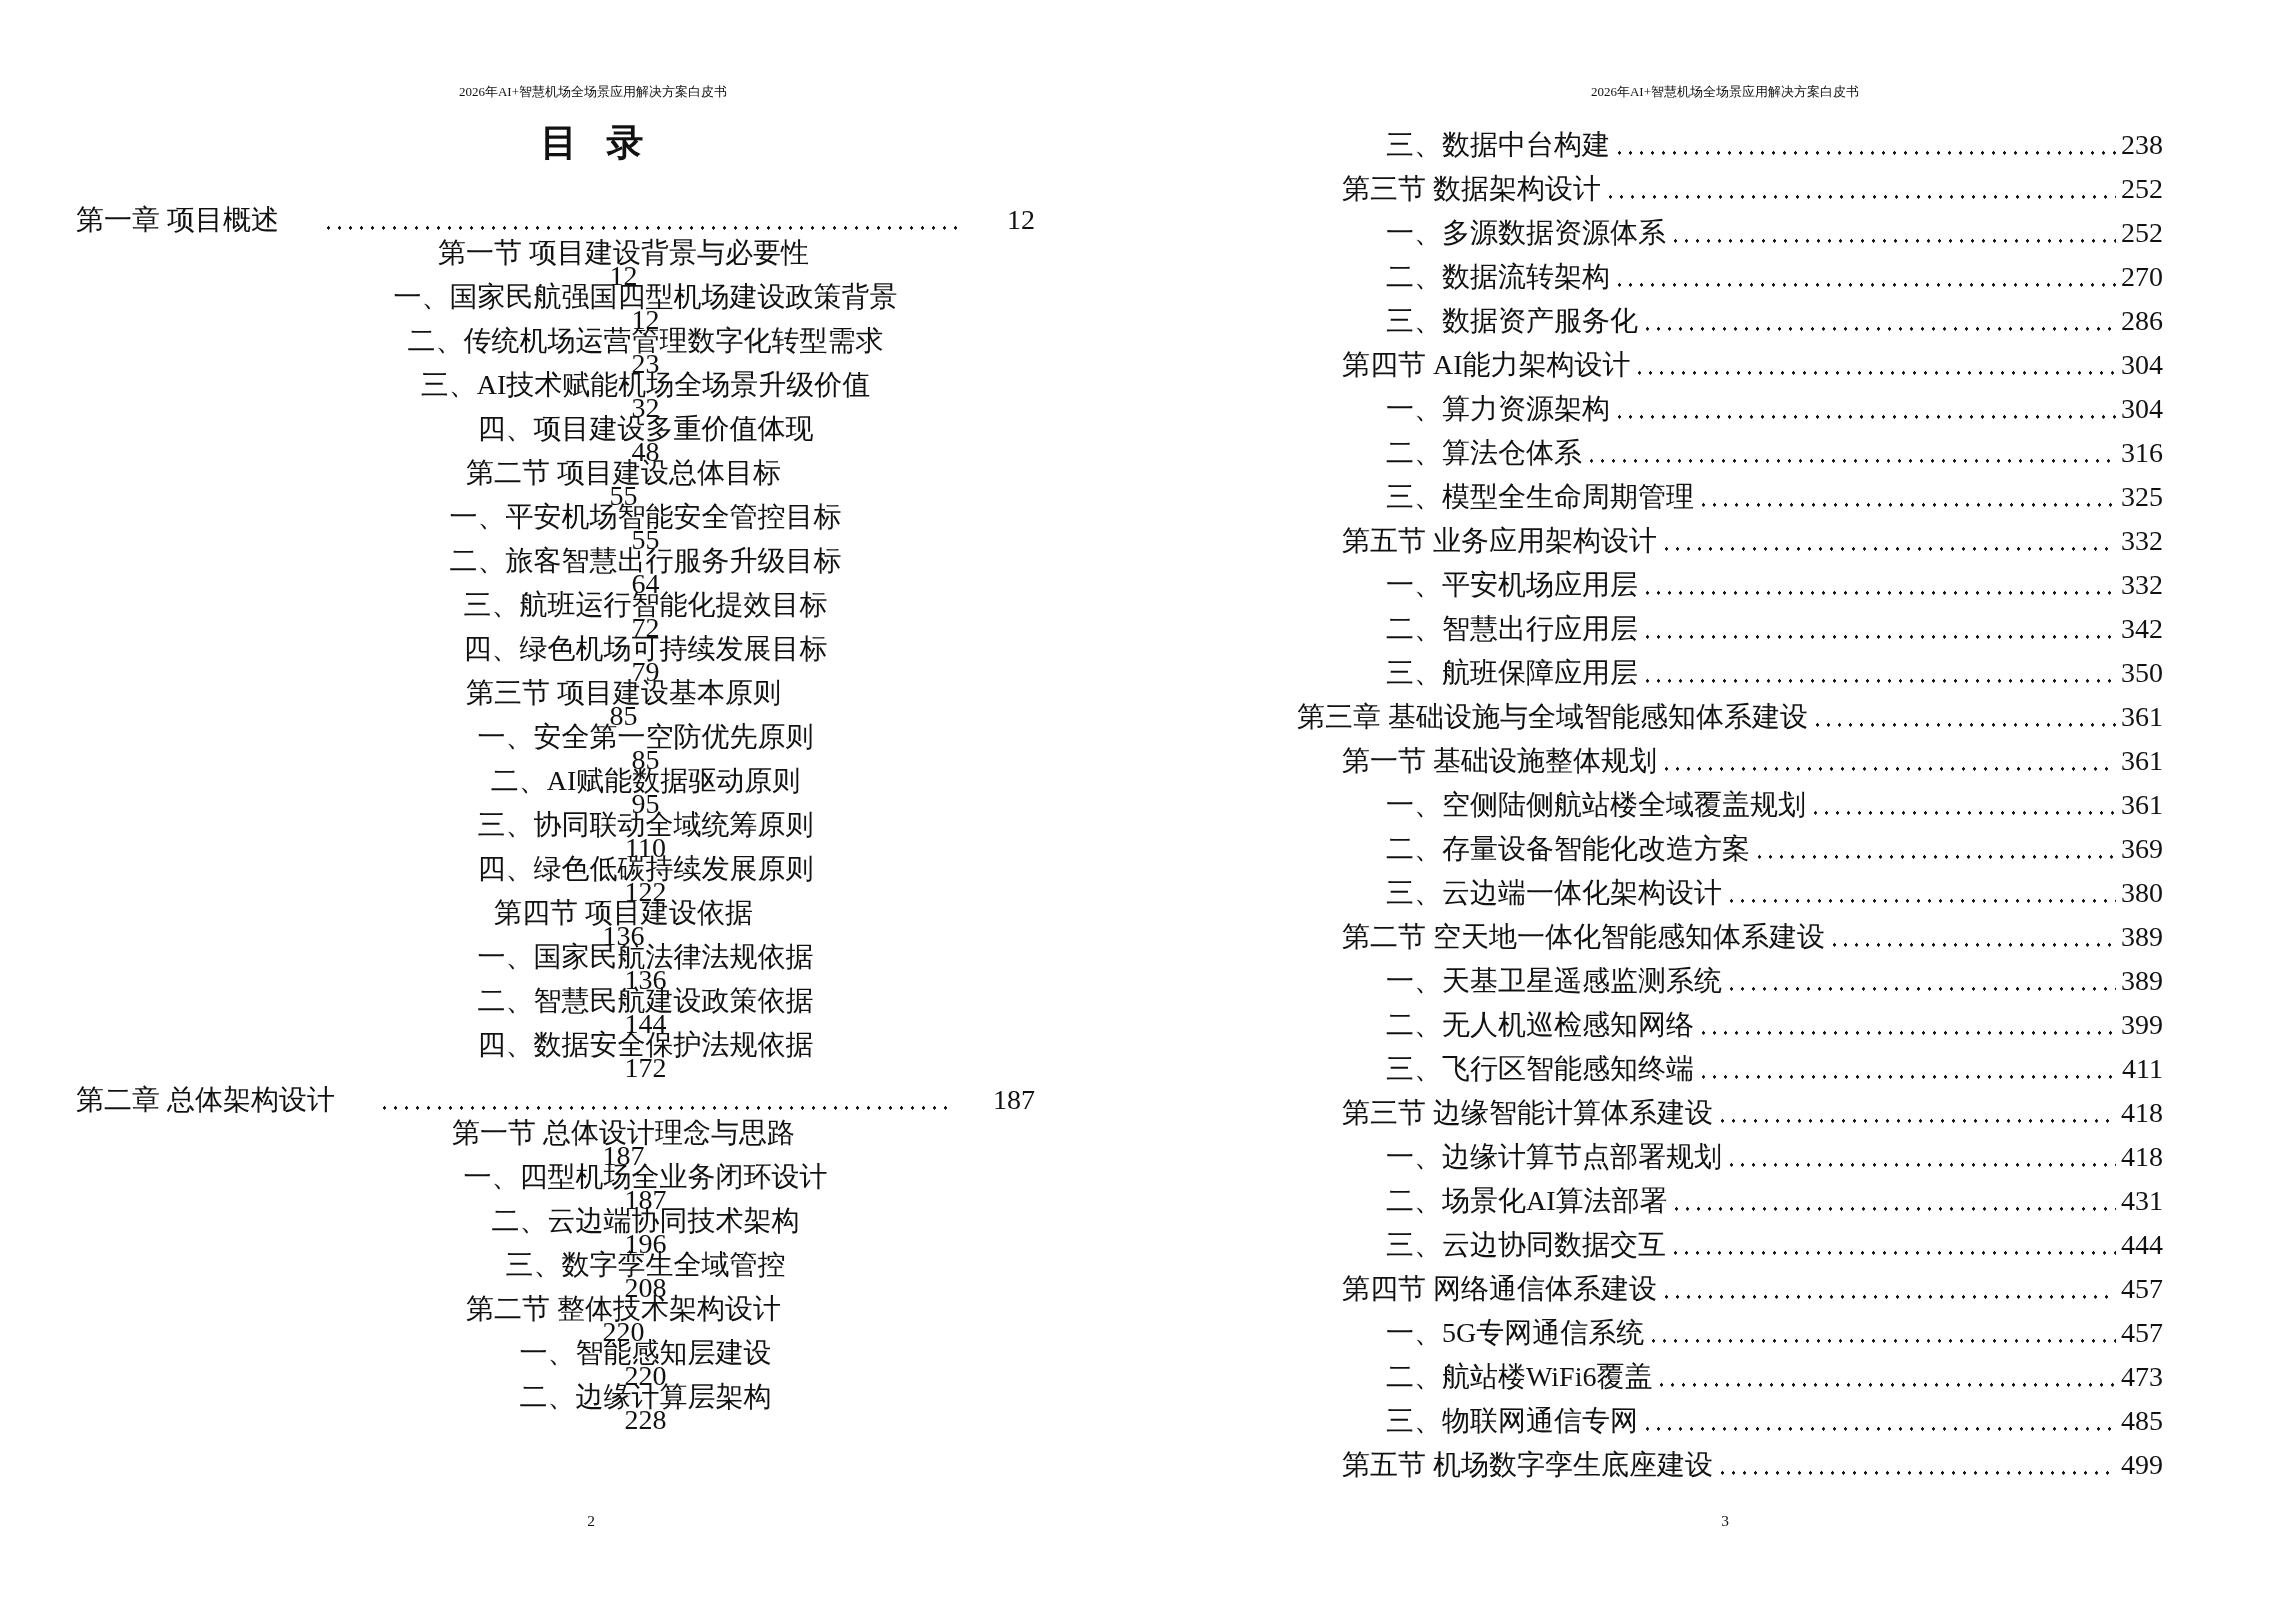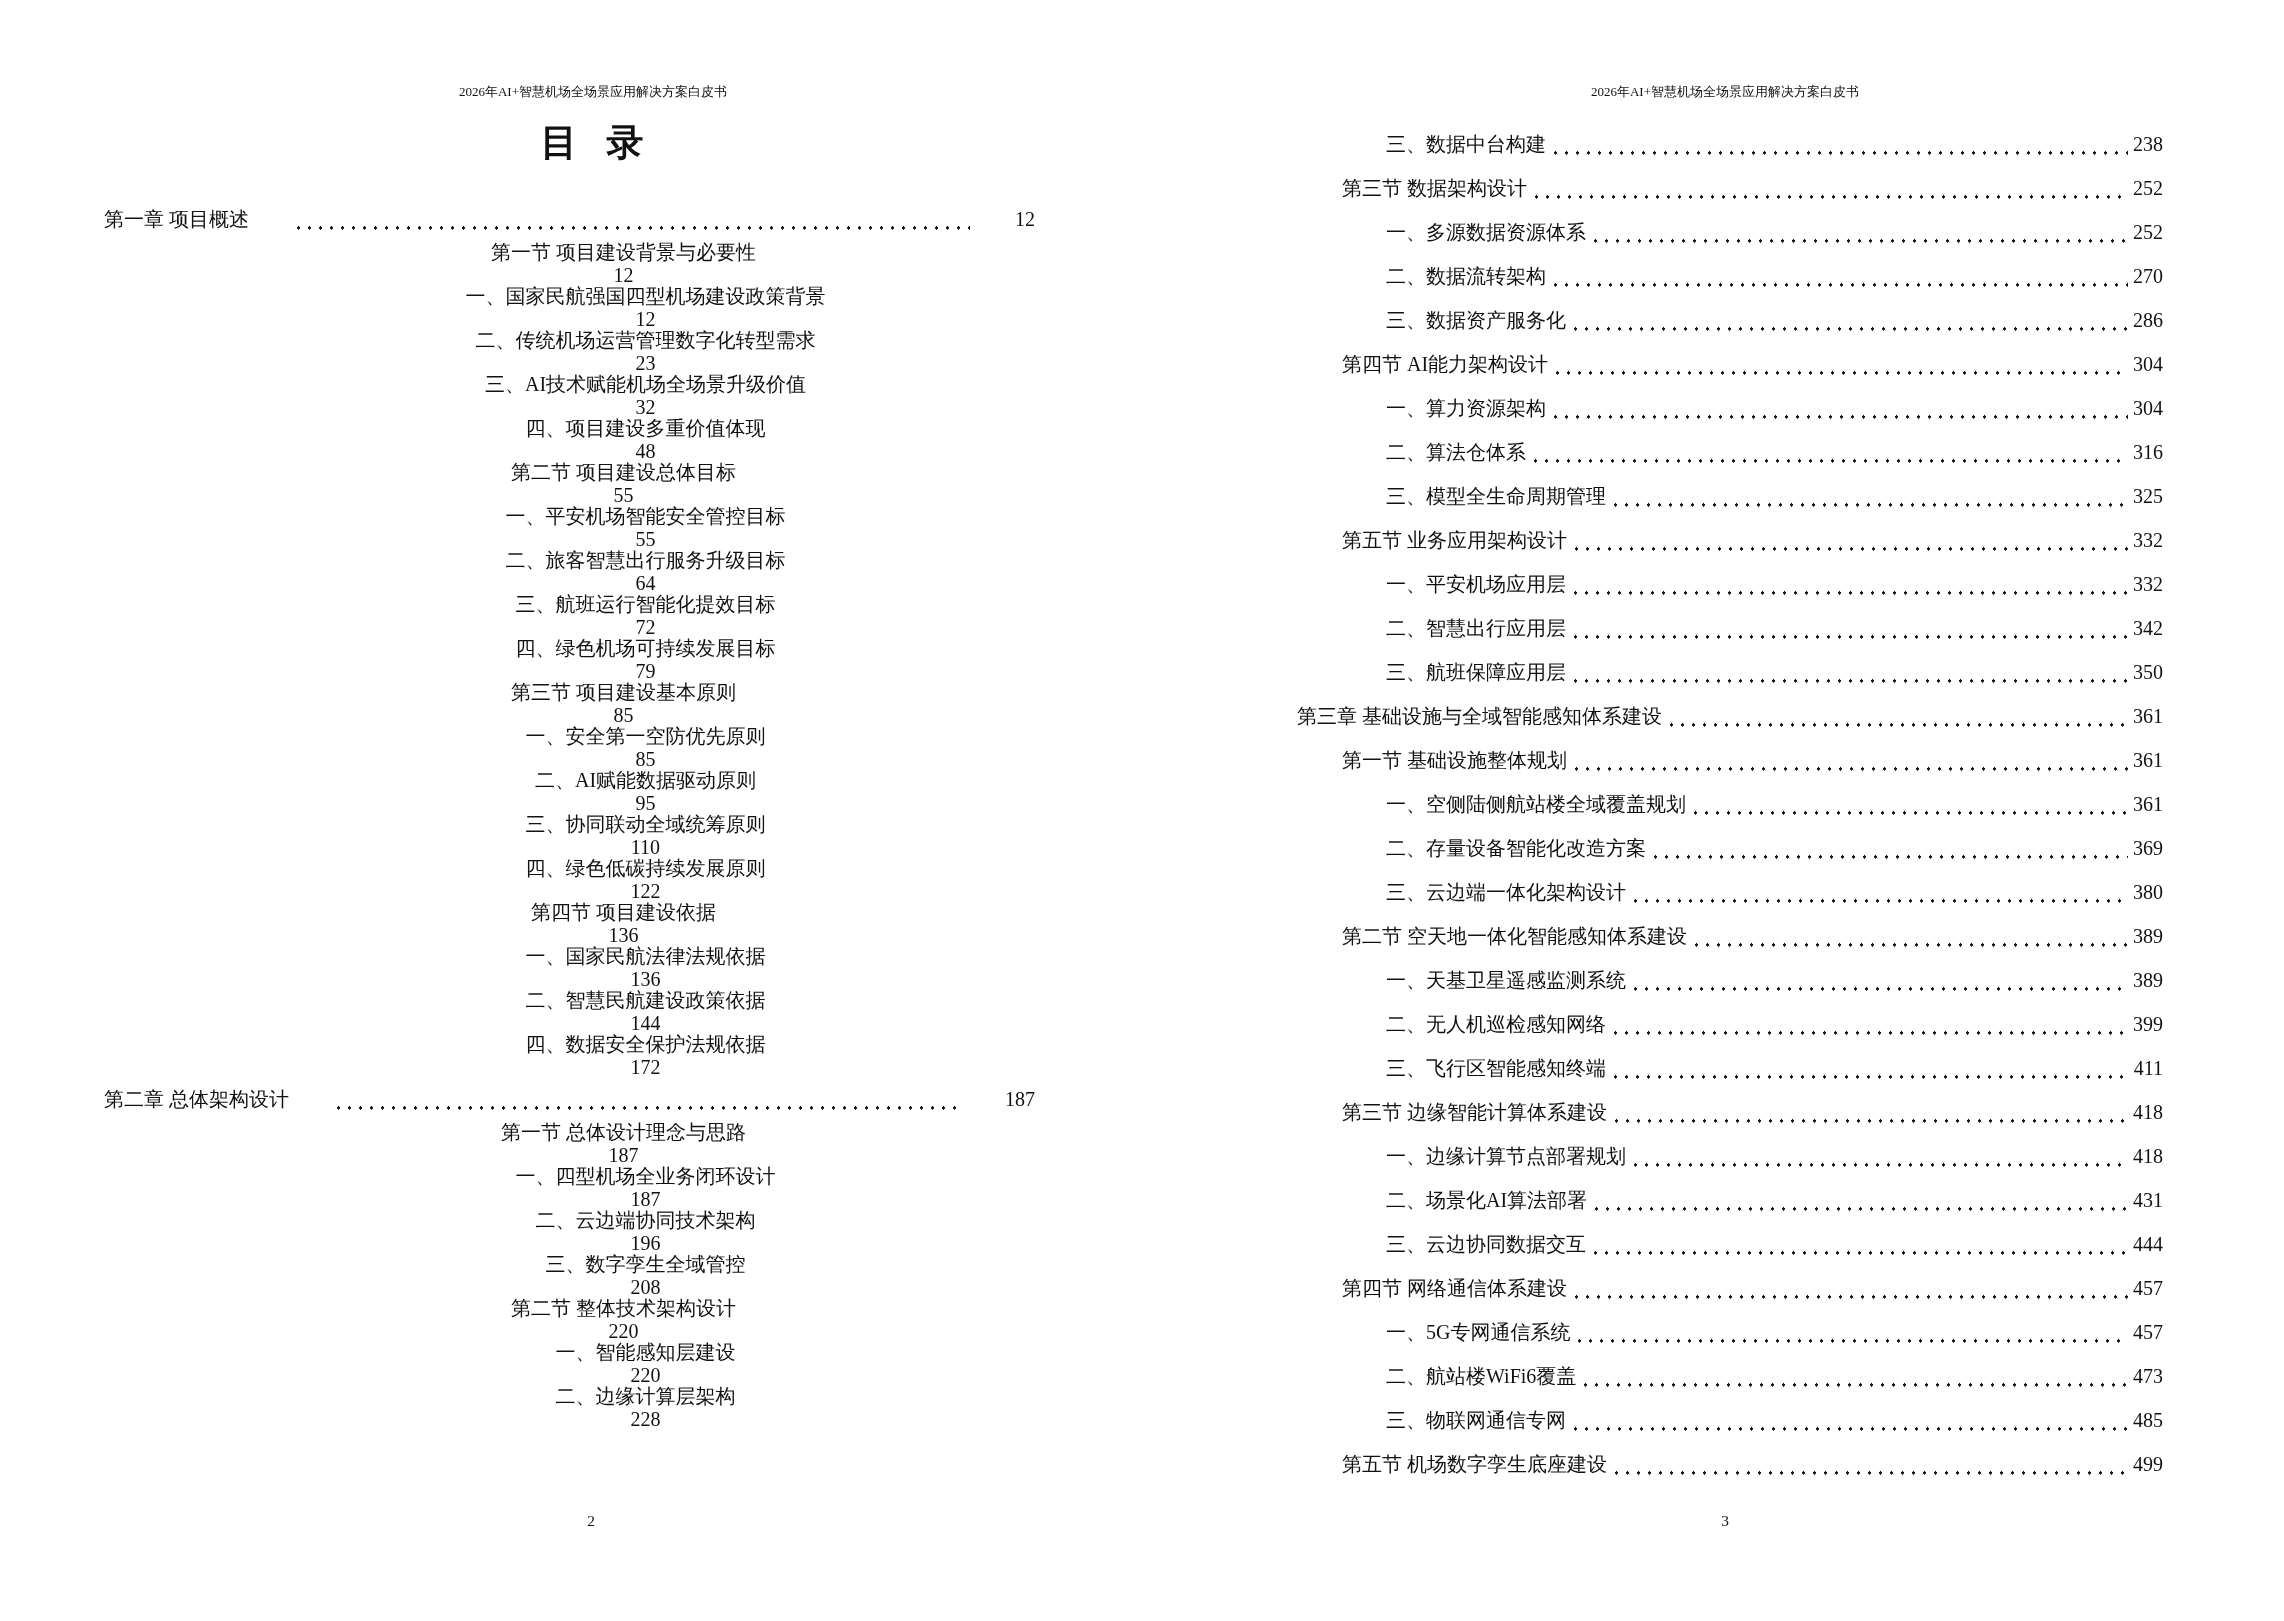--- a/index.html
+++ b/index.html
@@ -55,28 +55,28 @@
     width: 100%;
   }
   .page-left .toc { top: 197px; }
   .page-right .toc { top: 122px; }
 
   .toc-row {
     position: relative;
     height: 44px;
     display: flex;
     align-items: center;
-    font-size: 20px;
+    font-size: 28px;
     line-height: 23px;
     box-sizing: border-box;
   }
   .page-left .toc-row { padding-right: calc(1142px - 1035px); }
   .page-right .toc-row { padding-right: calc(1142px - 1021px); }
 
-  .page-left .level-1 { padding-left: 104px; gap: 40px; }
+  .page-left .level-1 { padding-left: 76px; gap: 40px; }
   .page-left .level-2 { padding-left: 212px; flex-direction: column; }
   .page-left .level-3 { padding-left: 256px; flex-direction: column; }
   .page-right .level-1 { padding-left: 155px; }
   .page-right .level-2 { padding-left: 200px; }
   .page-right .level-3 { padding-left: 244px; }
 
   .toc-label {
     white-space: nowrap;
     flex: 0 0 auto;
   }

